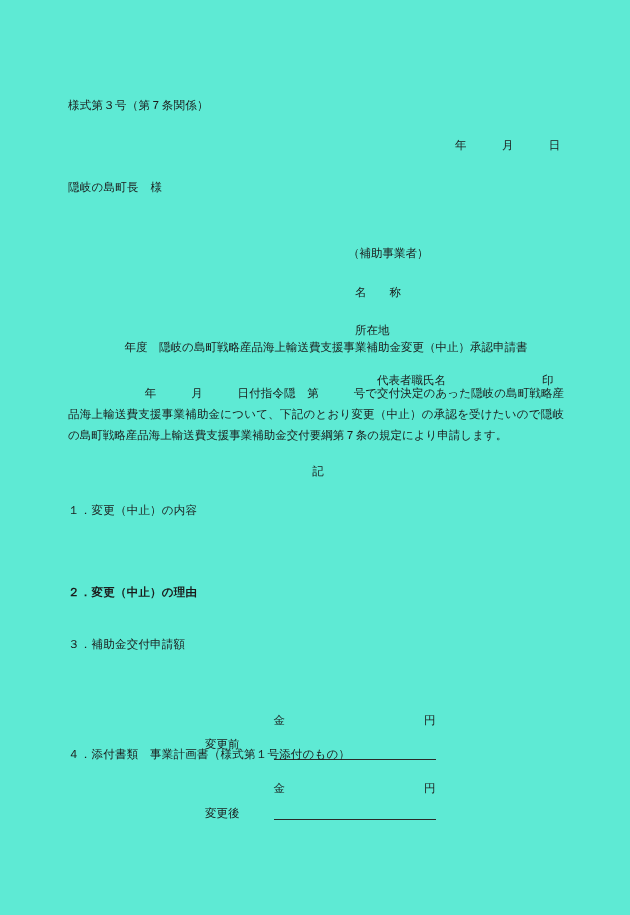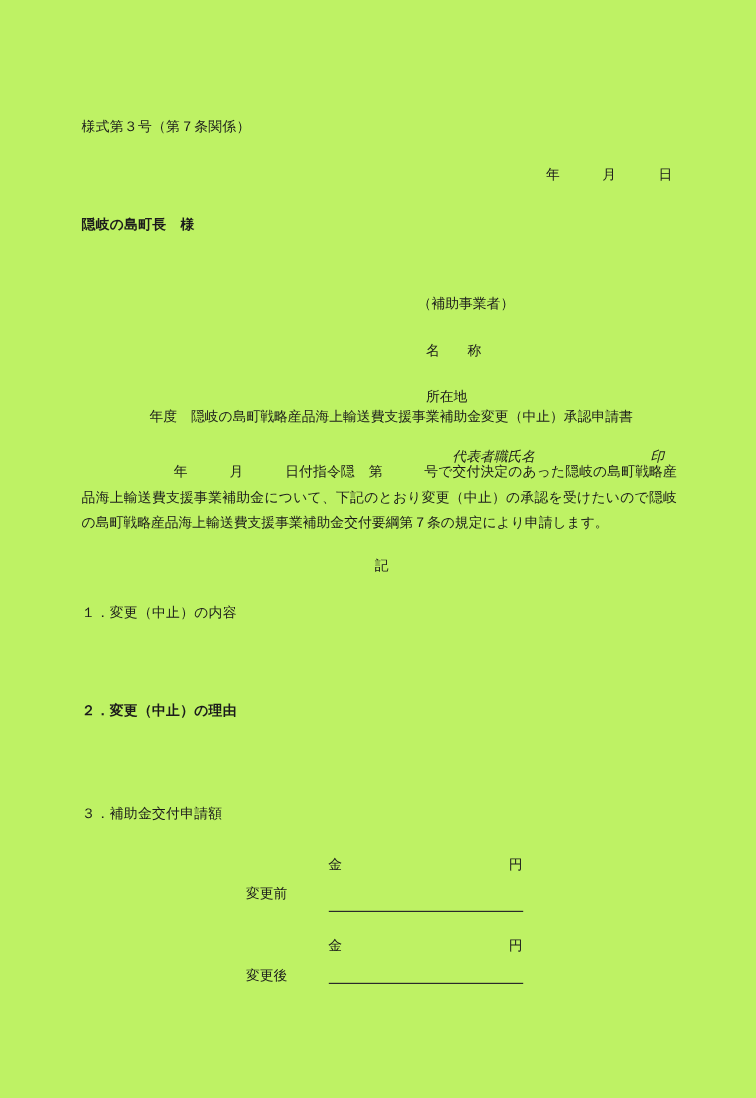--- a/index.html
+++ b/index.html
@@ -5,52 +5,52 @@
 <style>
   html, body {
     margin: 0;
     padding: 0;
     background: #ffffff;
   }
   .page {
     position: relative;
     width: 630px;
     height: 915px;
-    background: #bef264;
+    background: #5eead4;
     color: #1b1b1b;
     font-family: "DejaVu Serif", "Liberation Serif", serif;
     font-size: 11.5px;
     line-height: 1;
     overflow: hidden;
     box-sizing: border-box;
   }
 
   
   .row {
     position: absolute;
     white-space: pre;
     letter-spacing: 0.02em;
   }
 
   .form-no      { left: 68px;  top: 100px; }
   .date-line    { left: 455px; top: 140px; letter-spacing: 0.02em; }
-  .addressee    { left: 68px;  top: 182px; font-weight: bold; }
+  .addressee    { left: 68px;  top: 182px; }
 
   .applicant-block {
     position: absolute;
     left: 348px;
     top: 221px;
     line-height: 1;
   }
   .applicant-block .ab-row {
     white-space: pre;
     margin-bottom: 9px;
     margin-top: 27px;
   }
-  .applicant-block .ab-row:last-child { margin-bottom: 0; font-style: italic; }
+  .applicant-block .ab-row:last-child { margin-bottom: 0; }
   .ab-indent { padding-left: 7px; }
   .seal-mark { display: inline-block; margin-left: 96px; }
 
   .doc-title {
     position: absolute;
     left: 0;
     right: 0;
     top: 342px;
     text-align: center;
     white-space: pre;
@@ -72,21 +72,21 @@
     position: absolute;
     left: 0;
     right: 0;
     top: 466px;
     text-align: center;
     padding-left: 6px;
   }
 
   .item-1 { left: 68px;  top: 505px; }
   .item-2 { left: 68px;  top: 587px; font-weight: bold; }
-  .item-3 { left: 68px;  top: 673px; }
+  .item-3 { left: 68px;  top: 639px; }
   .item-4 { left: 68px;  top: 749px; }
   .item-4-note { left: 154px; top: 769px; }
 
   
   .amount-table {
     position: absolute;
     left: 205px;
     top: 692px;
     border-collapse: collapse;
   }
@@ -164,15 +164,16 @@
           <div class="inner">
             <span>金</span>
             <span></span>
             <span>円</span>
           </div>
         </td>
       </tr>
     </tbody>
   </table>
 
+  <div class="row item-4">４．添付書類　事業計画書（様式第１号添付のもの）</div>
 
 
 </div>
 
 </body></html>

